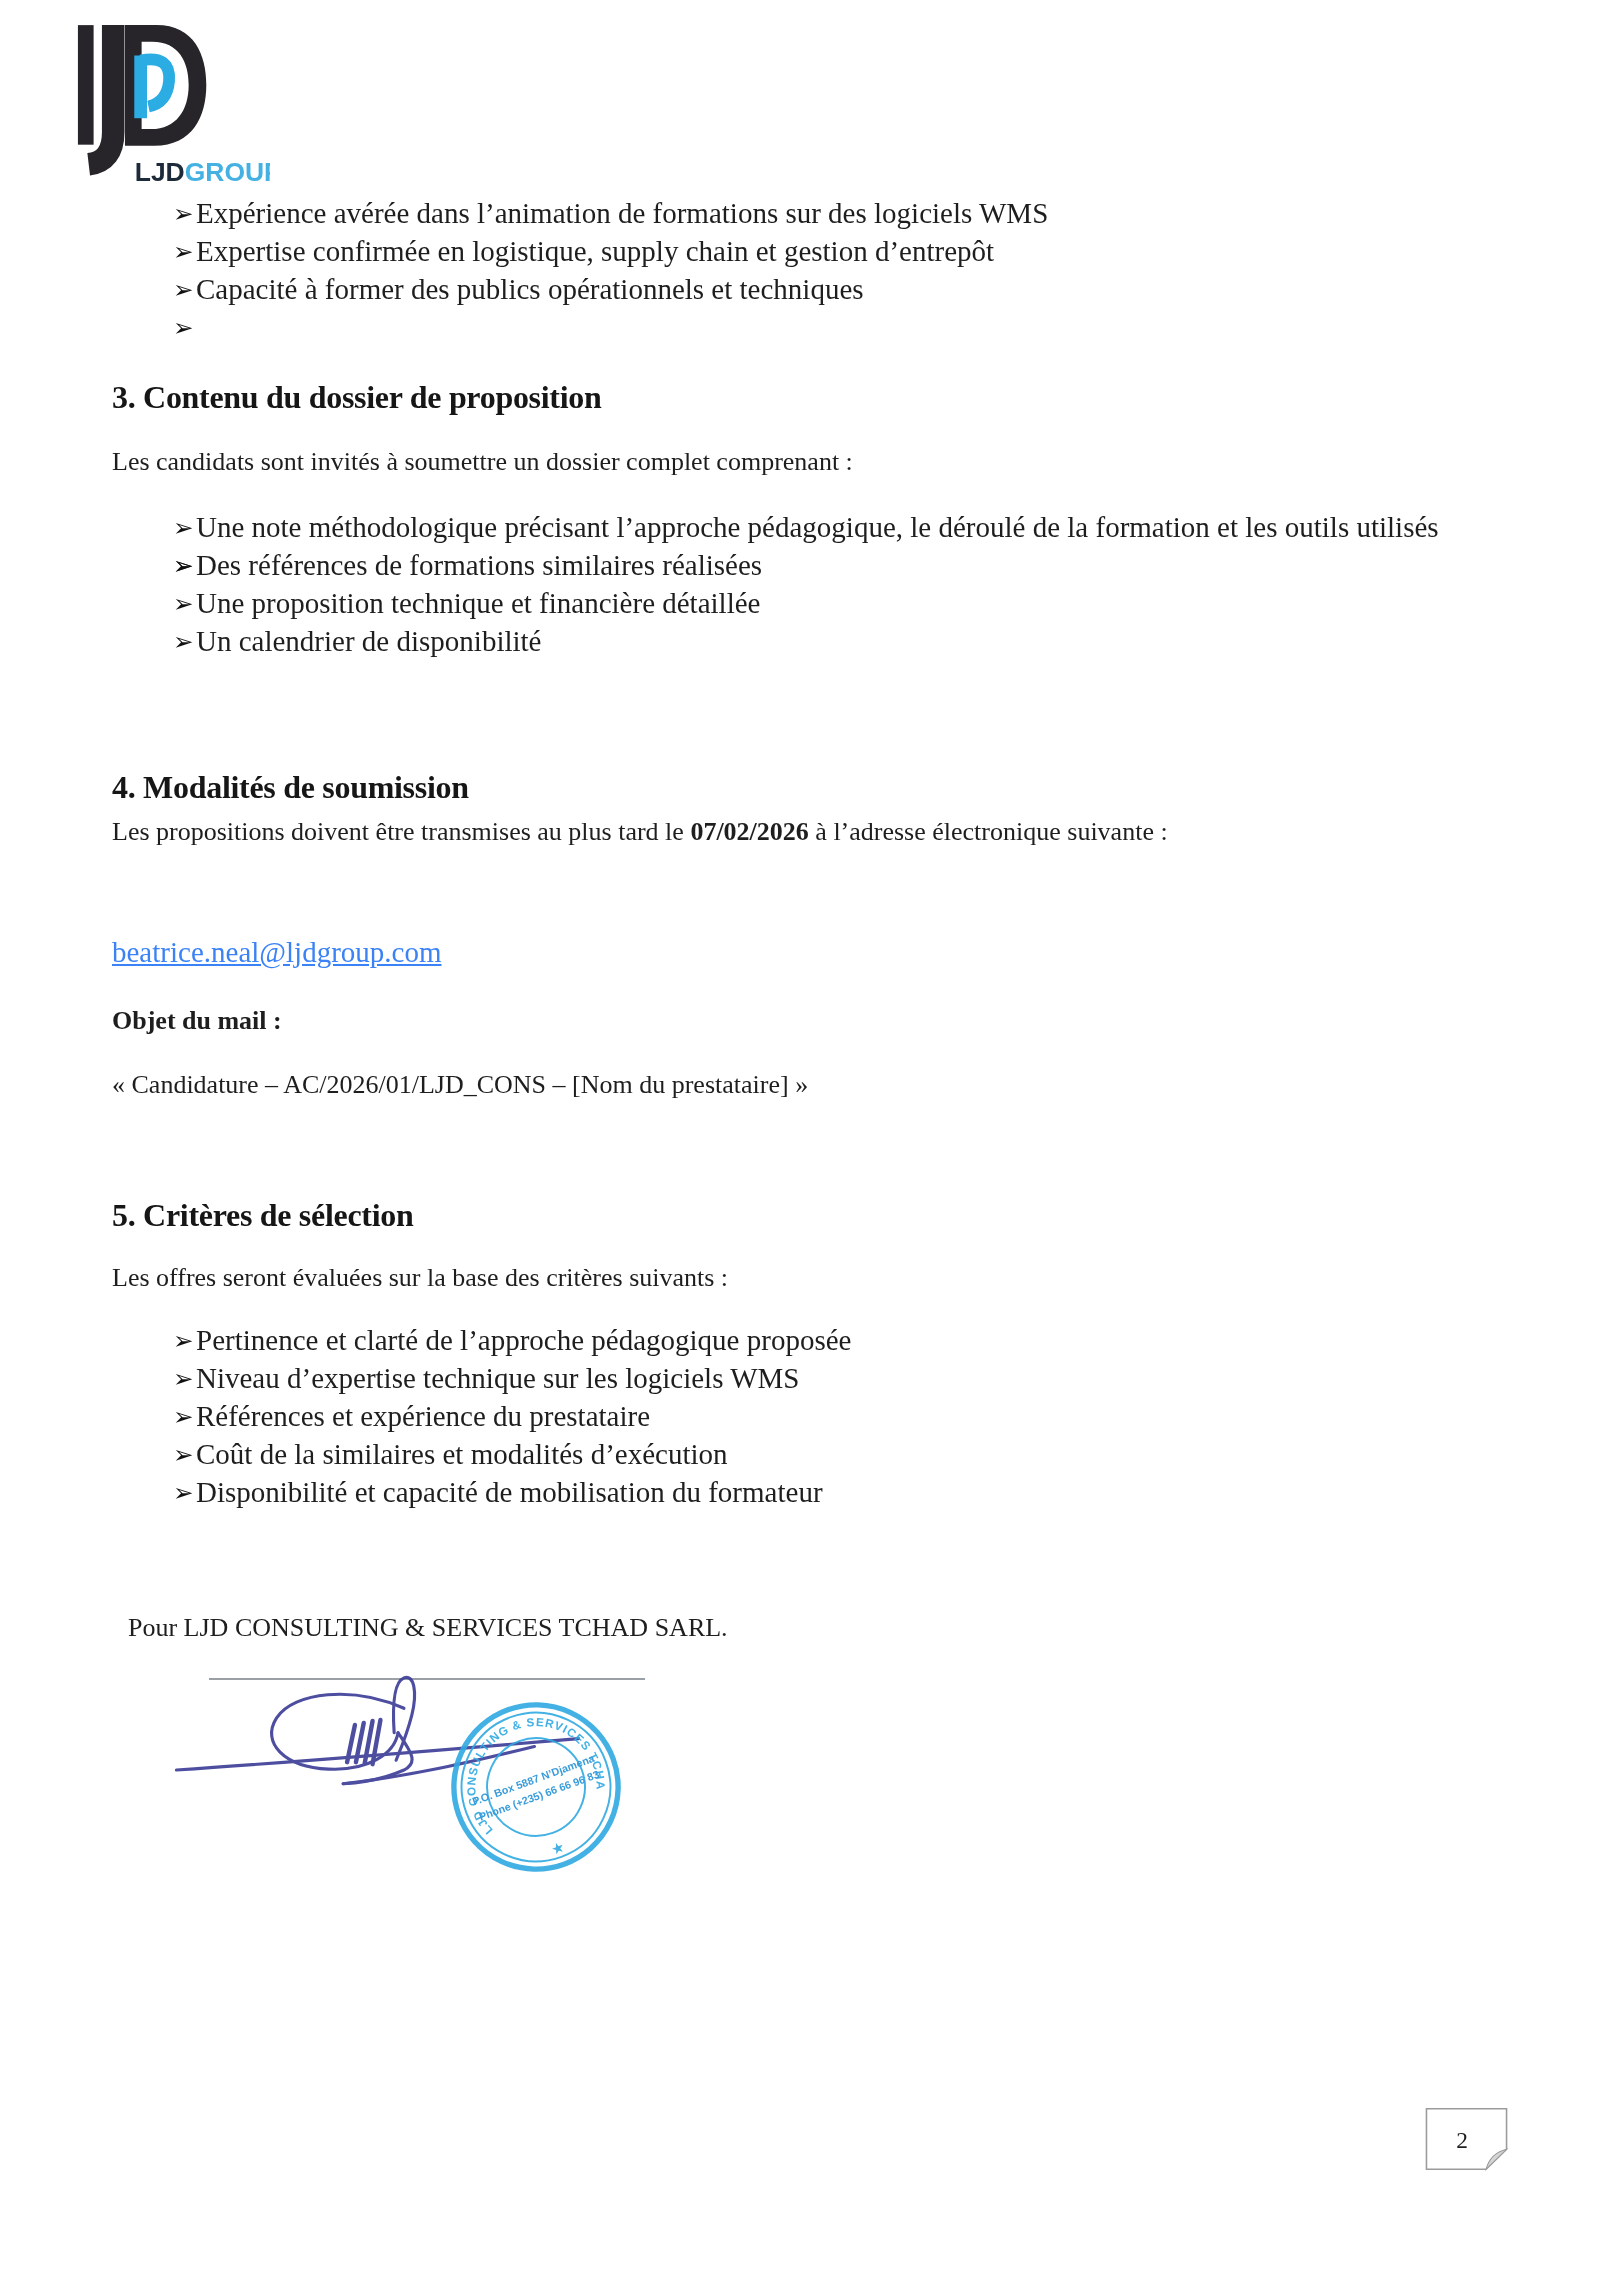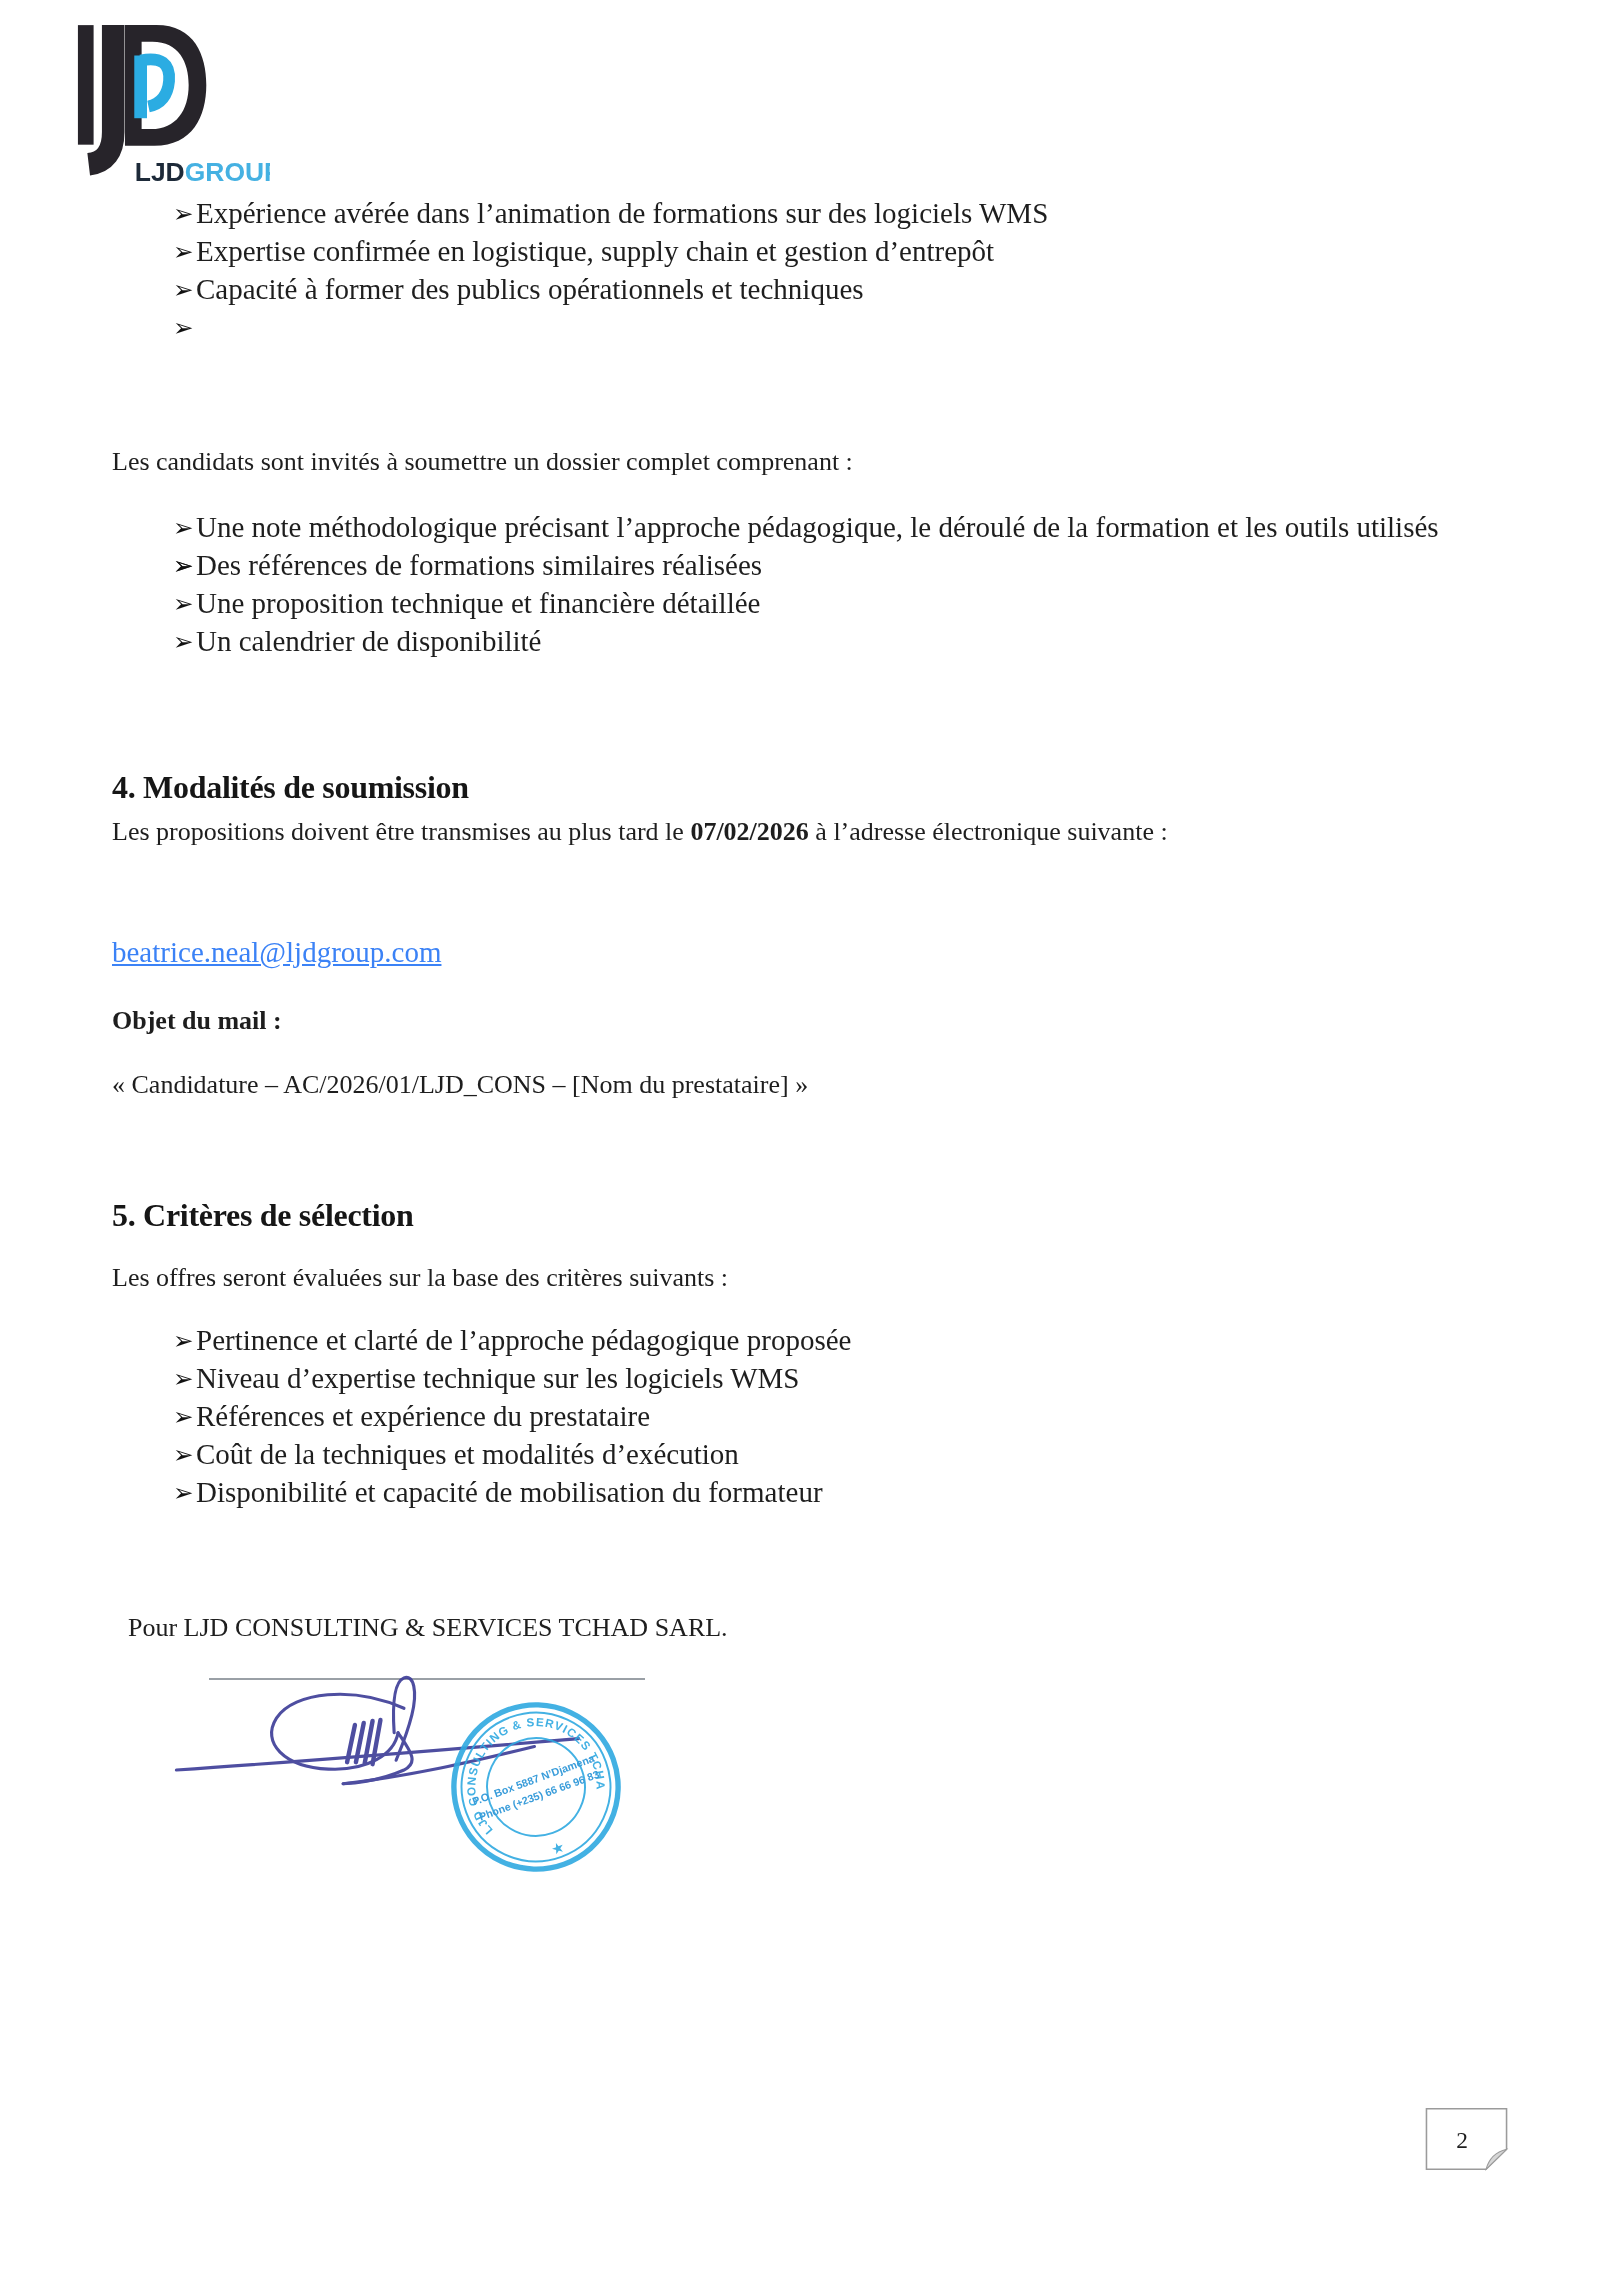--- a/index.html
+++ b/index.html
@@ -56,20 +56,21 @@
     </div>
     <div class="li">
       <span class="bullet">➢</span>
       <span>Capacité à former des publics opérationnels et techniques</span>
     </div>
     <div class="li">
       <span class="bullet">➢</span>
     </div>
   </div>
 
+  <div class="blk heading" style="top:378px;">3. Contenu du dossier de proposition</div>
   <div class="blk body-text" style="top:443px;">Les candidats sont invités à soumettre un dossier complet comprenant :</div>
 
   <div class="blk list" style="top:508px;">
     <div class="li">
       <span class="bullet">➢</span>
       <span>Une note méthodologique précisant l’approche pédagogique, le déroulé de la formation et les outils utilisés</span>
     </div>
     <div class="li">
       <span class="bullet">➢</span>
     </div>
@@ -108,21 +109,21 @@
     <div class="li">
       <span class="bullet">➢</span>
       <span>Niveau d’expertise technique sur les logiciels WMS</span>
     </div>
     <div class="li">
       <span class="bullet">➢</span>
       <span>Références et expérience du prestataire</span>
     </div>
     <div class="li">
       <span class="bullet">➢</span>
-      <span>Coût de la techniques et modalités d’exécution</span>
+      <span>Coût de la similaires et modalités d’exécution</span>
     </div>
     <div class="li">
       <span class="bullet">➢</span>
       <span>Disponibilité et capacité de mobilisation du formateur</span>
     </div>
   </div>
 
   <div class="blk body-text" style="top:1609px;margin-left:16px;">Pour LJD CONSULTING &amp; SERVICES TCHAD SARL.</div>
 
   <div class="sig-rule"></div>

